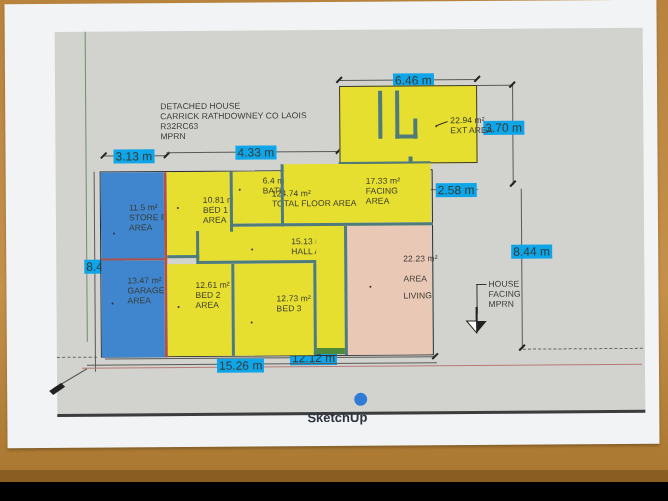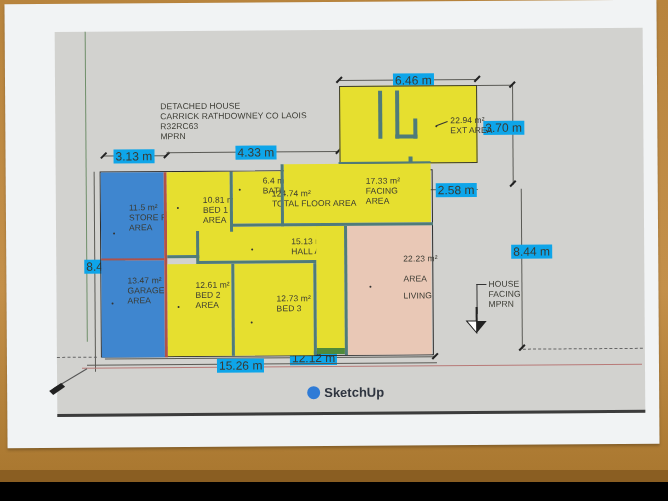--- a/index.html
+++ b/index.html
@@ -37,21 +37,21 @@
   .yellow { background: #e6df2f; }
   .blue { background: #3f86cf; }
   .pink { background: #e9c8b6; }
   .wall-g { position: absolute; background: #4f7b7a; }
   .wall-r { position: absolute; background: #b0524a; }
   .dim { position: absolute; background: #5a5a55; }
   .dimtxt { position: absolute; font-size: 12px; color: #3a3a32; background: #0ea5e9; padding: 0 2px; white-space: nowrap; }
   .tick { position: absolute; width: 8px; height: 1.5px; background: #222; transform: rotate(-45deg); }
   .leader { position: absolute; height: 1px; background: #333; transform-origin: left center; }
   .dot { position: absolute; width: 2px; height: 2px; background: #333; border-radius: 1px; }
-  .sketchup { position: absolute; left: 250px; top: 355px; display: flex; align-items: center; gap: 4px; }
+  .sketchup { position: absolute; left: 250px; top: 363px; display: flex; align-items: flex-end; gap: 4px; flex-direction: column; }
   .sketchup-logo { width: 13px; height: 13px; border-radius: 50%; background: #2f7bd6; }
   .sketchup-text { font-size: 13px; font-weight: bold; color: #2f3540; }
 </style>
 </head>
 <body>
 
 <div class="table-top"></div>
 <div class="table-edge"></div>
 
 <div class="paper">

